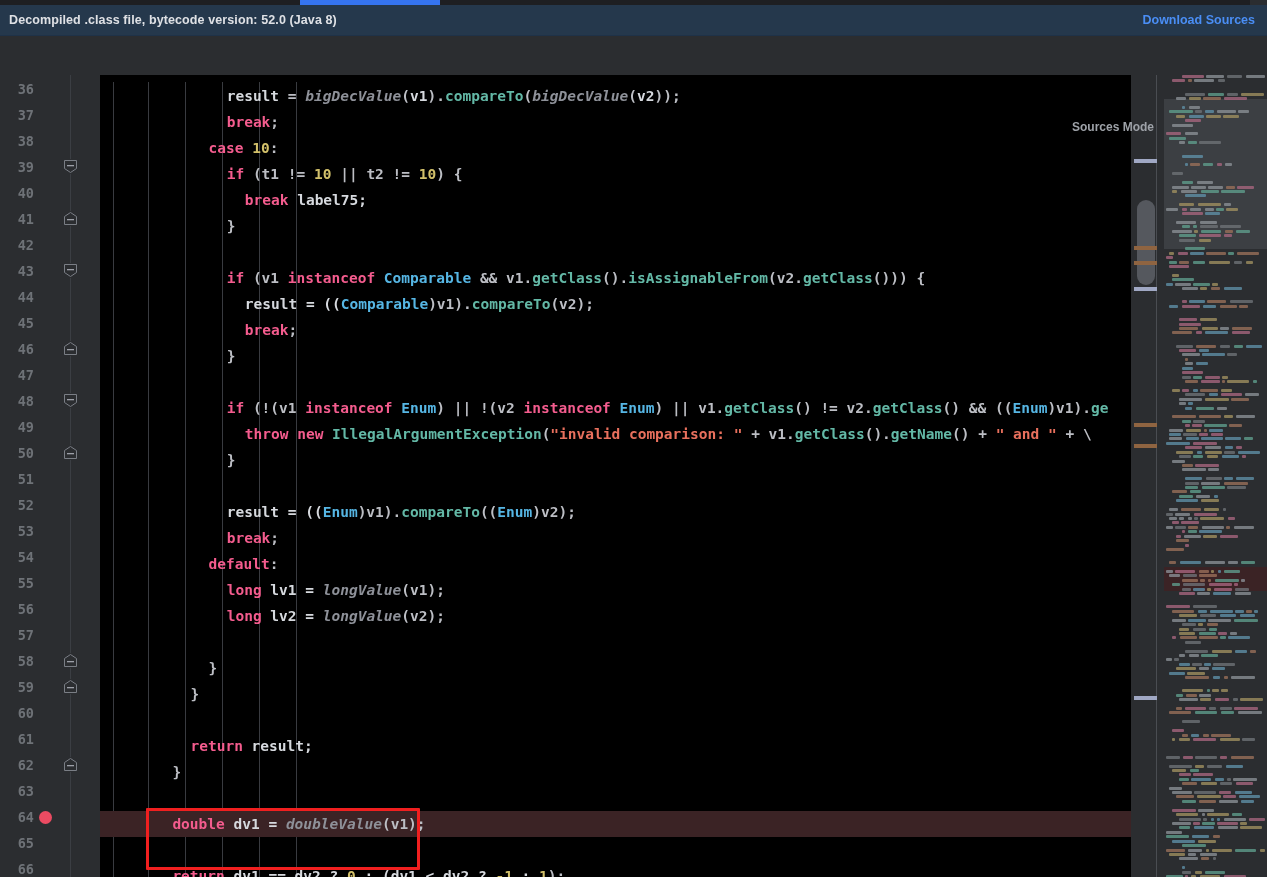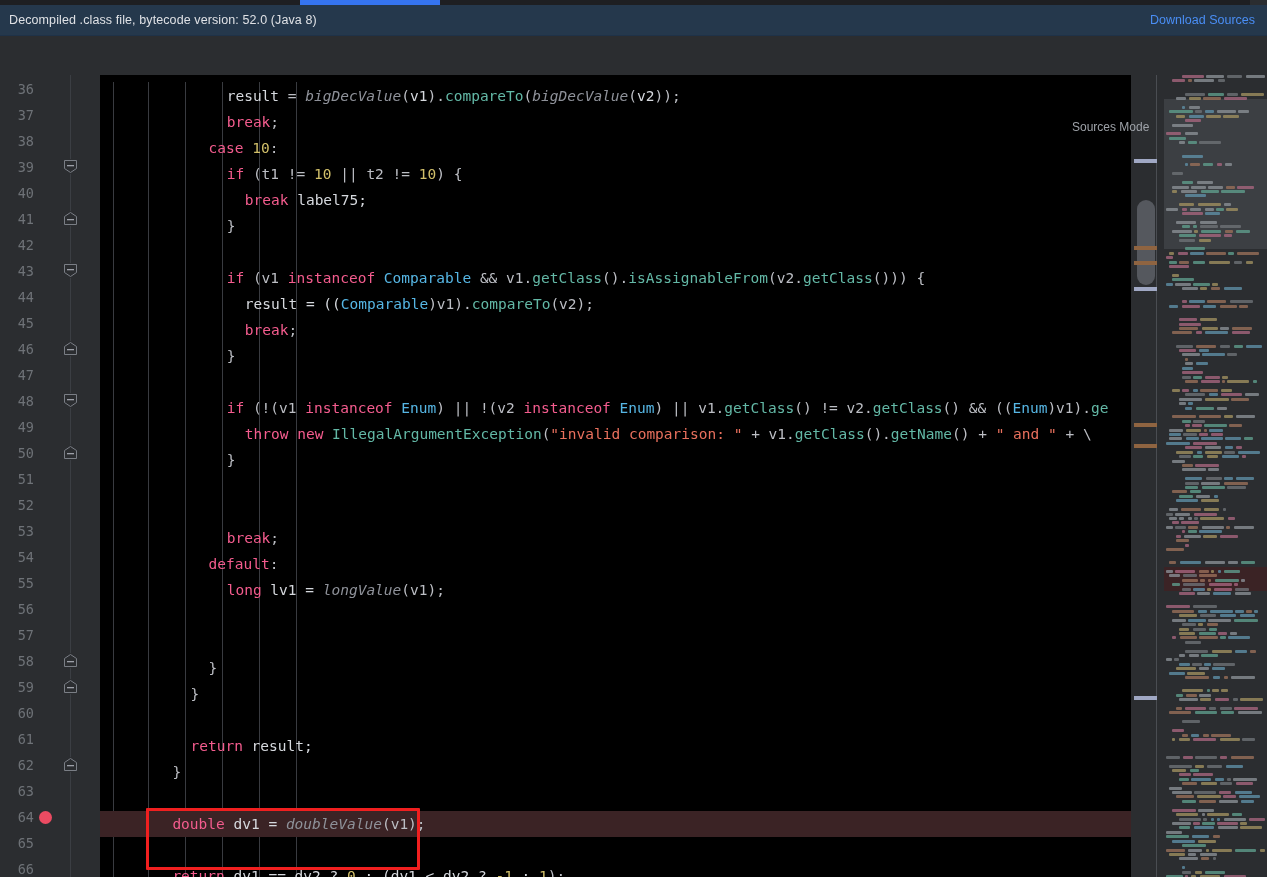--- a/index.html
+++ b/index.html
@@ -1,21 +1,21 @@
 <!DOCTYPE html>
 <html><head>
 <meta charset="utf-8">
 <style>
   html,body{margin:0;padding:0;}
   body{
     width:1267px;height:877px;overflow:hidden;
     background:#2b2d30;
     font-family:"DejaVu Sans Mono",monospace;
   }
-  .root{position:relative;width:1267px;height:877px;overflow:hidden;}
+  .root{position:relative;width:1267px;height:877px;overflow:hidden;font-weight:bold;}
 
   
   .tabstrip{position:absolute;left:0;top:0;width:1267px;height:5px;background:#2b2d30;}
   .tabstrip .seg-dark{position:absolute;top:0;height:5px;background:#1e1f22;}
   .tabstrip .active-underline{position:absolute;top:0;height:5px;background:#3574f0;}
 
   
   .banner{
     position:absolute;left:0;top:5px;width:1267px;height:30px;
     background:#25384c;
@@ -254,23 +254,25 @@
         <div class="code-line" style="top: 157px; left: 0px;"></div>
         <div class="code-line" style="top: 183px; left: 126.7px;"><span class="kw">if </span><span class="pct">(v1 </span><span class="kw">instanceof </span><span class="typ">Comparable</span><span class="pct"> &amp;&amp; v1.</span><span class="mth">getClass</span><span class="pct">().</span><span class="mth">isAssignableFrom</span><span class="pct">(v2.</span><span class="mth">getClass</span><span class="pct">())) {</span></div>
         <div class="code-line" style="top: 209px; left: 144.8px;"><span class="pln">result = ((</span><span class="typ">Comparable</span><span class="pct">)v1).</span><span class="mth">compareTo</span><span class="pct">(v2);</span></div>
         <div class="code-line" style="top: 235px; left: 144.8px;"><span class="kw">break</span><span class="pct">;</span></div>
         <div class="code-line" style="top: 261px; left: 126.7px;"><span class="pct">}</span></div>
         <div class="code-line" style="top: 287px; left: 0px;"></div>
         <div class="code-line" style="top: 313px; left: 126.7px;"><span class="kw">if </span><span class="pct">(!(v1 </span><span class="kw">instanceof </span><span class="typ">Enum</span><span class="pct">) || !(v2 </span><span class="kw">instanceof </span><span class="typ">Enum</span><span class="pct">) || v1.</span><span class="mth">getClass</span><span class="pct">() != v2.</span><span class="mth">getClass</span><span class="pct">() &amp;&amp; ((</span><span class="typ">Enum</span><span class="pct">)v1).</span><span class="mth">ge</span></div>
         <div class="code-line" style="top: 339px; left: 144.8px;"><span class="kw">throw </span><span class="kw">new </span><span class="mth">IllegalArgumentException</span><span class="pct">(</span><span class="str">"invalid comparison: "</span><span class="pct"> + v1.</span><span class="mth">getClass</span><span class="pct">().</span><span class="mth">getName</span><span class="pct">() + </span><span class="str">" and "</span><span class="pct"> + \</span></div>
         <div class="code-line" style="top: 365px; left: 126.7px;"><span class="pct">}</span></div>
         <div class="code-line" style="top: 391px; left: 0px;"></div>
+        <div class="code-line" style="top: 417px; left: 126.7px;"><span class="pln">result = ((</span><span class="typ">Enum</span><span class="pct">)v1).</span><span class="mth">compareTo</span><span class="pct">((</span><span class="typ">Enum</span><span class="pct">)v2);</span></div>
         <div class="code-line" style="top: 443px; left: 126.7px;"><span class="kw">break</span><span class="pct">;</span></div>
         <div class="code-line" style="top: 469px; left: 108.6px;"><span class="kw">default</span><span class="pct">:</span></div>
         <div class="code-line" style="top: 495px; left: 126.7px;"><span class="kw">long </span><span class="pln">lv1 = </span><span class="mthdecl">longValue</span><span class="pct">(v1);</span></div>
+        <div class="code-line" style="top: 521px; left: 126.7px;"><span class="kw">long </span><span class="pln">lv2 = </span><span class="mthdecl">longValue</span><span class="pct">(v2);</span></div>
         <div class="code-line" style="top: 573px; left: 108.6px;"><span class="pct">}</span></div>
         <div class="code-line" style="top: 599px; left: 90.5px;"><span class="pct">}</span></div>
         <div class="code-line" style="top: 625px; left: 0px;"></div>
         <div class="code-line" style="top: 651px; left: 90.5px;"><span class="kw">return </span><span class="pln">result;</span></div>
         <div class="code-line" style="top: 677px; left: 72.4px;"><span class="pct">}</span></div>
         <div class="code-line" style="top: 703px; left: 0px;"></div>
         <div class="code-line" style="top: 729px; left: 72.4px;"><span class="kw">double </span><span class="pln">dv1 = </span><span class="mthdecl">doubleValue</span><span class="pct">(v1);</span></div>
         <div class="code-line" style="top: 781px; left: 72.4px;"><span class="kw">return </span><span class="pln">dv1 == dv2 ? </span><span class="num">0</span><span class="pln"> : (dv1 &lt; dv2 ? </span><span class="num">-1</span><span class="pln"> : </span><span class="num">1</span><span class="pct">);</span></div>
         <div class="code-line" style="top: 807px; left: 54.3px;"><span class="pct">}</span></div>
         <div class="redbox" style="left: 46px; top: 726px; width: 268px; height: 56px; border-color: rgb(240, 31, 31);"></div>

